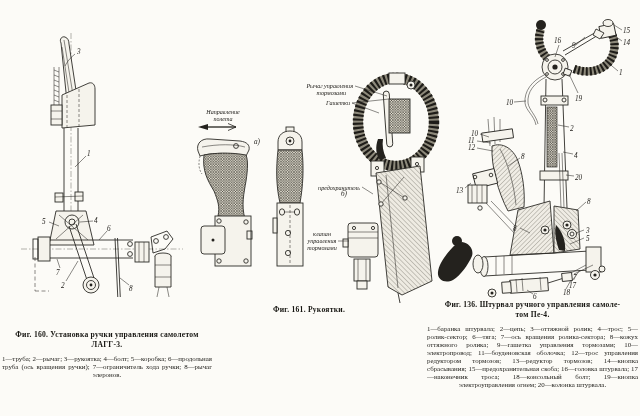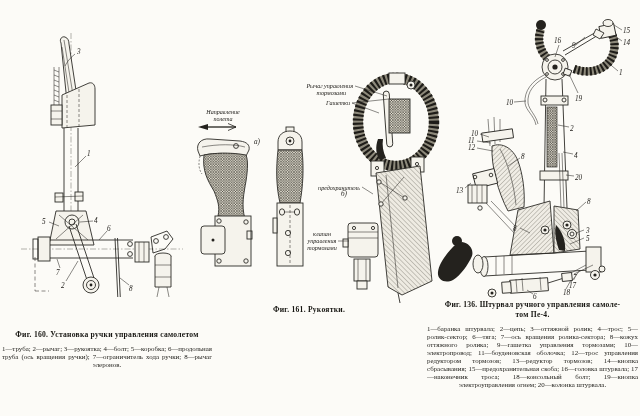--- a/index.html
+++ b/index.html
@@ -366,20 +366,21 @@
     <text class="lbl" x="158" y="230">3</text>
     <text class="lbl" x="158" y="238">5</text>
     <text class="lbl" x="145" y="277">7</text>
     <text class="lbl" x="141" y="285">17</text>
     <text class="lbl" x="135" y="292">18</text>
     <text class="lbl" x="105" y="296">6</text>
   </svg>
 
   <div class="capblock" style="left:2px;top:302px;width:210px;margin-top:28px;">
     <div class="cap">Фиг. 160. Установка ручки управления самолетом</div>
+    <div class="cap">ЛАГГ-3.</div>
     <p class="legend">1—труба; 2—рычаг; 3—рукоятка; 4—болт; 5—коробка; 6—продольная труба (ось вращения ручки); 7—ограничитель хода ручки; 8—рычаг элеронов.</p>
   </div>
 
   <div class="capblock" style="left:248px;top:305px;width:122px;">
     <div class="cap">Фиг. 161. Рукоятки.</div>
   </div>
 
   <div class="capblock" style="left:427px;top:300px;width:211px;">
     <div class="cap">Фиг. 136. Штурвал ручного управления самоле-</div>
     <div class="cap">том Пе-4.</div>

